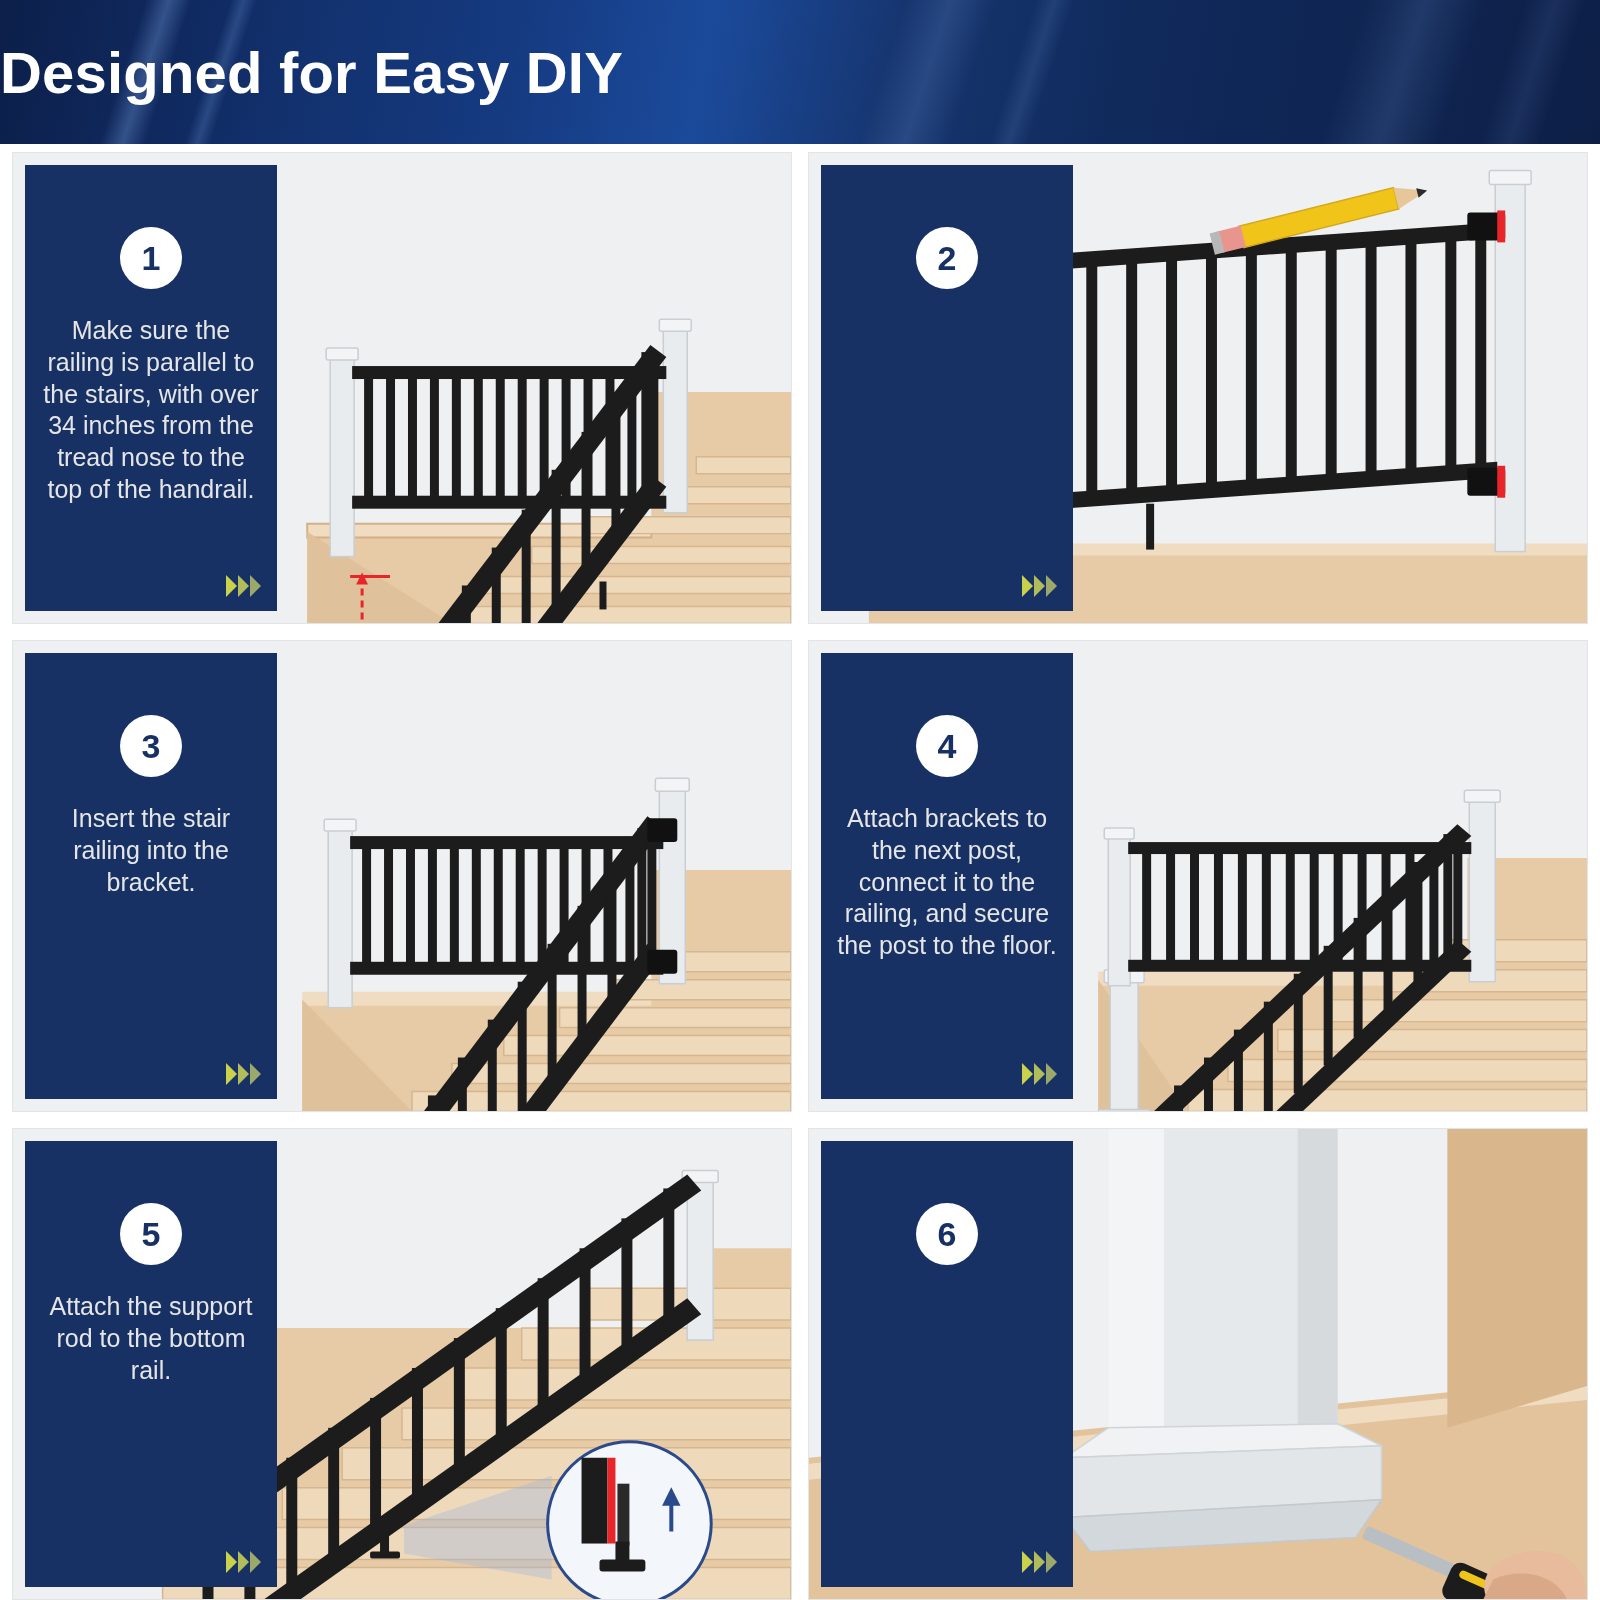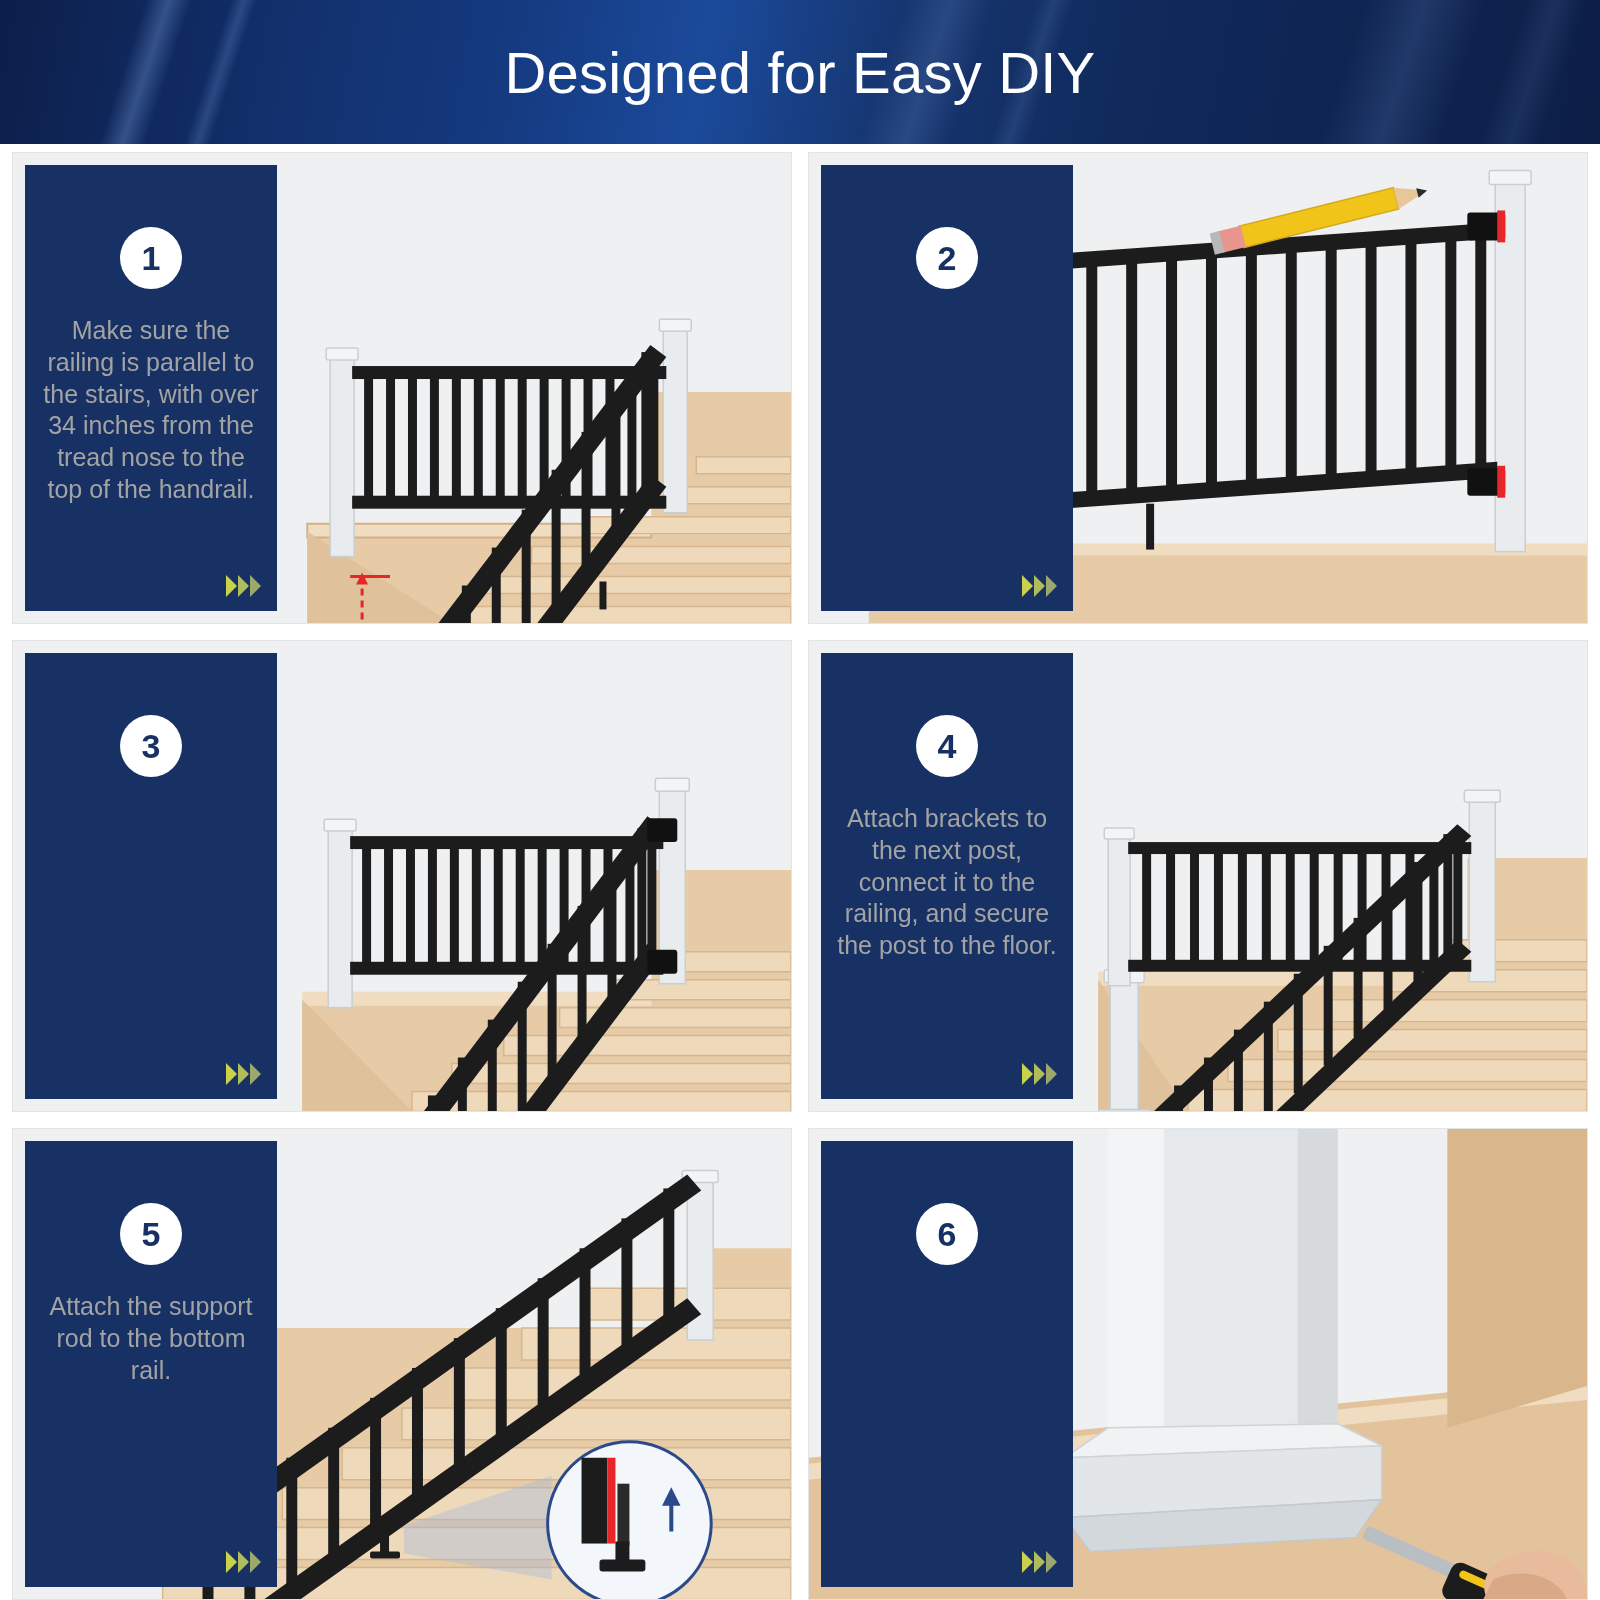--- a/index.html
+++ b/index.html
@@ -43,24 +43,24 @@
   .banner .s3 { left: 880px; width: 90px; opacity: .55; }
   .banner .s4 { left: 1010px; width: 38px; opacity: .45; }
   .banner .s5 { left: 1340px; width: 120px; opacity: .5; }
   .banner .s6 { left: 1500px; width: 60px; opacity: .35; }
 
   .banner-title {
     position: absolute;
     left: 0; right: 0;
     top: 50%;
     transform: translateY(-50%);
-    text-align: center;
+    text-align: left;
     color: #ffffff;
     font-size: 58px;
-    font-weight: normal;
+    font-weight: bold;
     letter-spacing: 0.2px;
   }
 
   
   .grid {
     position: absolute;
     top: 152px;
     left: 12px;
     width: 1576px;
     display: grid;
@@ -105,21 +105,21 @@
     align-items: center;
     justify-content: center;
     margin-top: 34px;
     flex: 0 0 auto;
   }
   .caption-text {
     margin-top: 26px;
     font-size: 25px;
     line-height: 1.27;
     text-align: center;
-    color: #a3a3a3;
+    color: #e5e5e5;
   }
   .chevrons {
     position: absolute;
     right: 16px;
     bottom: 14px;
     display: flex;
     gap: 1px;
   }
   .chev {
     width: 0; height: 0;
@@ -348,20 +348,21 @@
             <rect x="446" y="418" width="9" height="136"></rect>
             <rect x="416" y="456" width="9" height="136"></rect>
             <rect x="386" y="494" width="9" height="136"></rect>
           </g>
           <rect x="636" y="178" width="30" height="24" rx="3" fill="#111"></rect>
           <rect x="636" y="310" width="30" height="24" rx="3" fill="#111"></rect>
         </svg>
       </div>
       <div class="caption">
         <div class="step-num">3</div>
+        <div class="caption-text">Insert the stair railing into the bracket.</div>
         <div class="chevrons">
           <div class="chev c1"></div>
             <div class="chev c2"></div>
             <div class="chev c3"></div>
         </div>
       </div>
     </div>
 
     <div class="cell">
       <div class="art">

